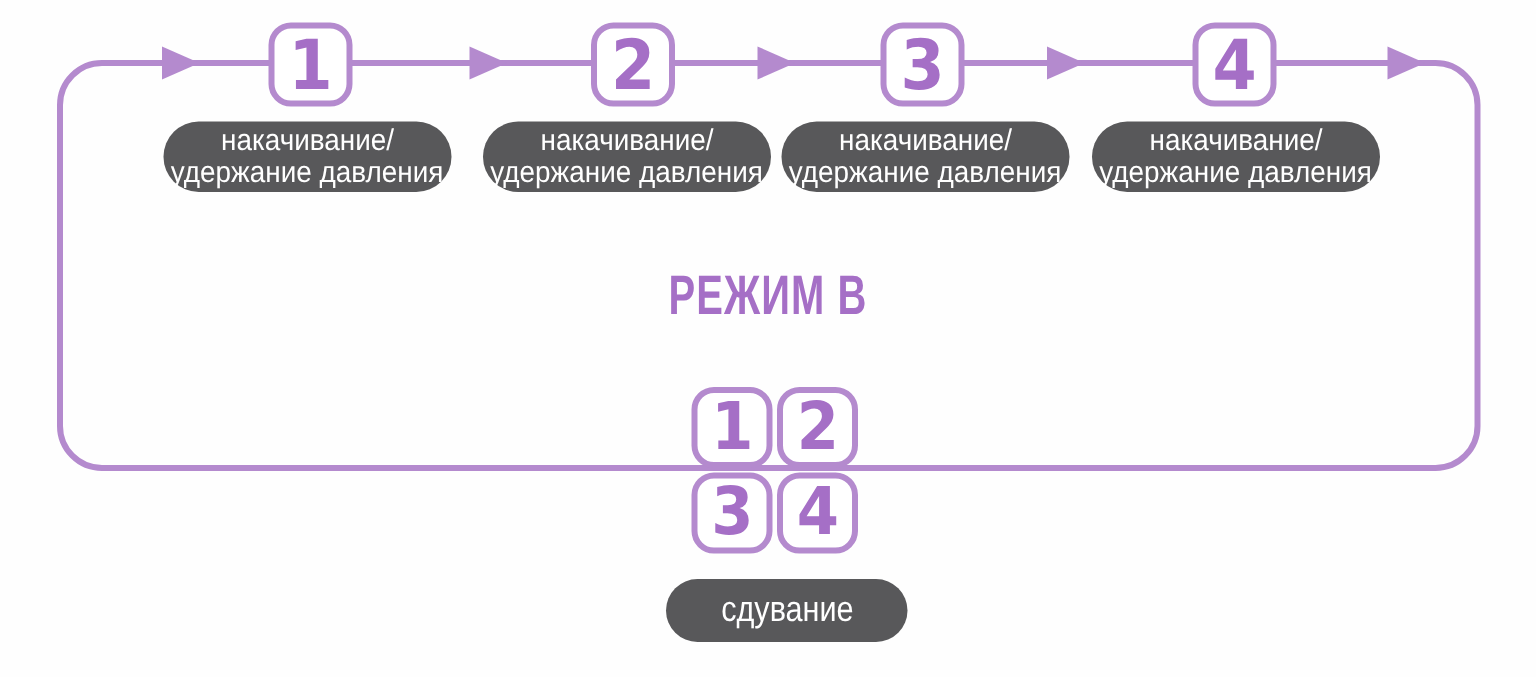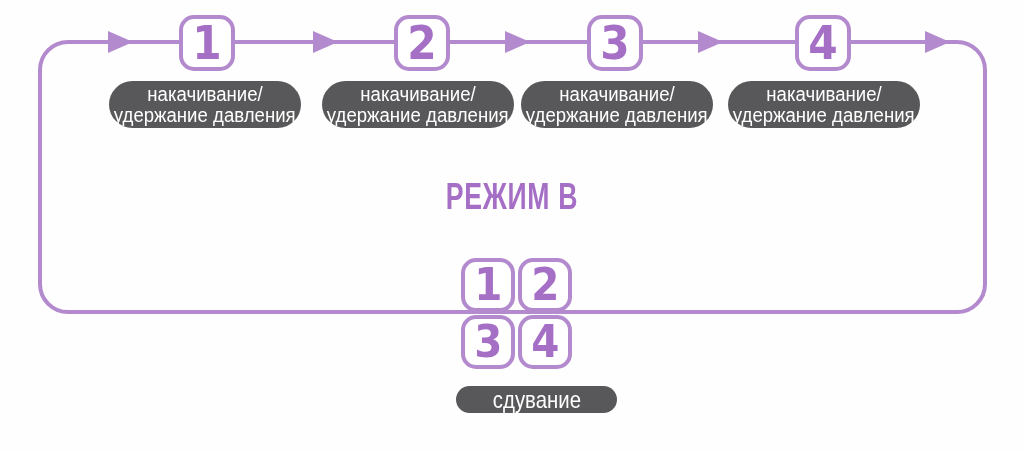--- a/index.html
+++ b/index.html
@@ -83,21 +83,21 @@
   .grid{
     position:absolute;left:461px;top:258px;z-index:3;
     display:grid;grid-template-columns:54px 54px;grid-template-rows:54px 54px;
     gap:3px;
   }
   .grid .numbox{position:static;width:54px;height:54px;border-radius:15px;}
   .grid .numbox .num{font-size:44px;line-height:44px;}
 
   
   .deflate{
-    position:absolute;left:456px;top:386px;width:161px;height:27px;
+    position:absolute;left:444px;top:386px;width:161px;height:42px;
     box-sizing:border-box;background:var(--pill-bg);border-radius:21px;z-index:3;
     display:flex;align-items:center;justify-content:center;
   }
   .deflate .ln{
     color:var(--pill-text);font-size:24px;white-space:nowrap;
     transform:scaleX(.85);transform-origin:center;
   }
 </style>
 </head>
 <body>

